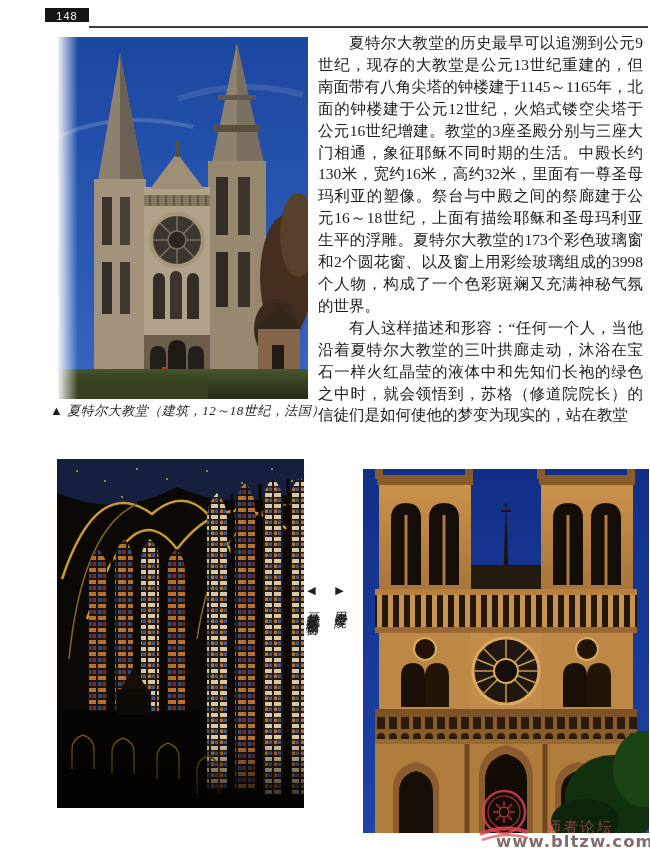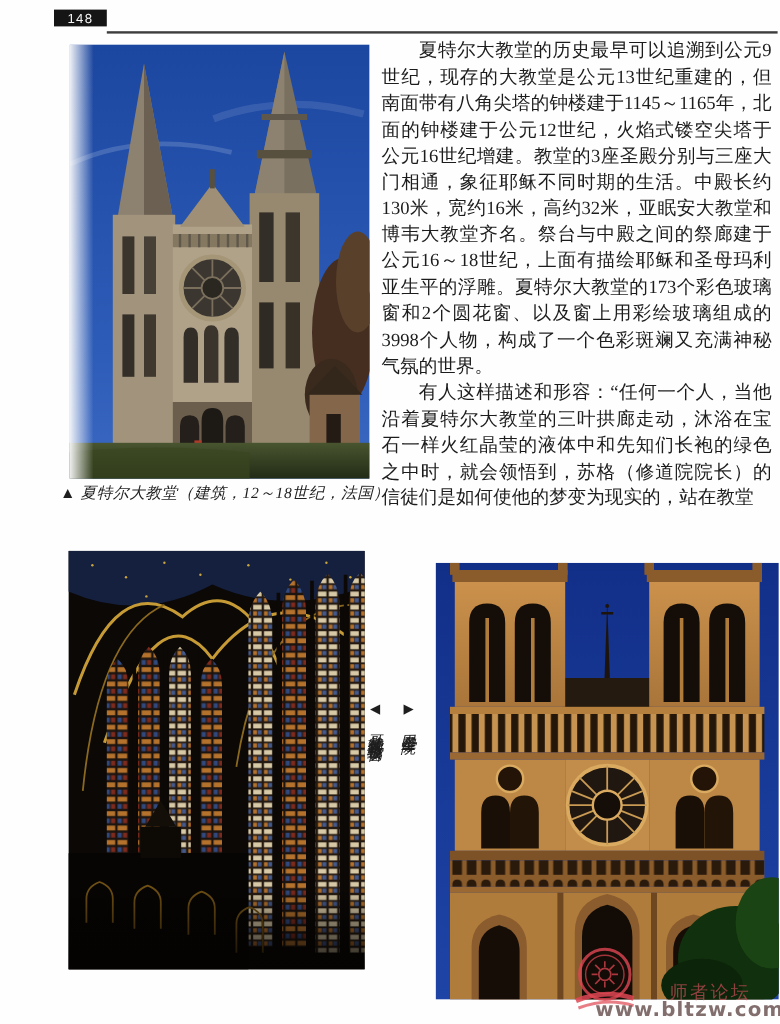--- a/index.html
+++ b/index.html
@@ -28,21 +28,21 @@
   .vcol .mk{font-style:normal;font-size:11px;letter-spacing:0;margin-bottom:5px;}
   
   .article{position:absolute;left:318px;top:32px;width:325px;color:#1c1c1c;
            font-size:15.5px;line-height:21.9px;text-align:justify;}
   .article p{margin:0;text-indent:2em;}
   
   .wm{position:absolute;left:438px;top:786px;width:212px;height:67px;pointer-events:none;}
   .wm-site{position:absolute;left:72px;top:-6px;font-family:"Liberation Sans","DejaVu Sans",sans-serif;
            font-weight:bold;font-size:44px;letter-spacing:2px;color:rgba(255,240,240,.10);
            -webkit-text-stroke:2px rgba(236,110,120,.85);white-space:nowrap;}
-  .wm-forum{position:absolute;left:120px;top:32px;font-size:15px;color:rgba(205,80,90,.68);
+  .wm-forum{position:absolute;left:108px;top:32px;font-size:15px;color:rgba(205,80,90,.68);
             letter-spacing:2px;white-space:nowrap;}
   .wm-url{position:absolute;left:58px;top:46px;font-family:"DejaVu Sans","Liberation Sans",sans-serif;
           font-weight:bold;font-size:16.5px;color:rgba(120,98,98,.92);letter-spacing:1px;}
   .wm-seal{position:absolute;left:40px;top:2px;}
 </style>
 </head>
 <body>
 
 <div class="page">
 
@@ -131,21 +131,21 @@
     <path d="M0,340 Q70,332 150,340 L150,362 L0,362 Z" fill="#39461f" opacity=".7"></path>
   </svg>
   <div class="edge-fade"></div>
 
   <div class="cap-chartres">
     <span style="font-style:normal;">▲</span>
     <span>夏特尔大教堂（建筑，12～18世纪，法国）</span>
   </div>
 
   <div class="article">
-    <p>夏特尔大教堂的历史最早可以追溯到公元9世纪，现存的大教堂是公元13世纪重建的，但南面带有八角尖塔的钟楼建于1145～1165年，北面的钟楼建于公元12世纪，火焰式镂空尖塔于公元16世纪增建。教堂的3座圣殿分别与三座大门相通，象征耶稣不同时期的生活。中殿长约130米，宽约16米，高约32米，亚眠安大教堂和博韦大教堂齐名。祭台与中殿之间的祭廊建于公元16～18世纪，上面有描绘耶稣和圣母玛利亚生平的浮雕。夏特尔大教堂的173个彩色玻璃窗和2个圆花窗、以及窗上用彩绘玻璃组成的3998个人物，构成了一个色彩斑斓又充满神秘气氛的世界。</p>
+    <p>夏特尔大教堂的历史最早可以追溯到公元9世纪，现存的大教堂是公元13世纪重建的，但南面带有八角尖塔的钟楼建于1145～1165年，北面的钟楼建于公元12世纪，火焰式镂空尖塔于公元16世纪增建。教堂的3座圣殿分别与三座大门相通，象征耶稣不同时期的生活。中殿长约130米，宽约16米，高约32米，里面有一尊圣母玛利亚的塑像。祭台与中殿之间的祭廊建于公元16～18世纪，上面有描绘耶稣和圣母玛利亚生平的浮雕。夏特尔大教堂的173个彩色玻璃窗和2个圆花窗、以及窗上用彩绘玻璃组成的3998个人物，构成了一个色彩斑斓又充满神秘气氛的世界。</p>
     <p>有人这样描述和形容：“任何一个人，当他沿着夏特尔大教堂的三叶拱廊走动，沐浴在宝石一样火红晶莹的液体中和先知们长袍的绿色之中时，就会领悟到，苏格（修道院院长）的信徒们是如何使他的梦变为现实的，站在教堂</p>
   </div>
 
   <svg class="photo photo-glass" width="247" height="349" viewBox="0 0 247 349">
     <defs>
       <pattern id="sg1" width="10" height="12" patternUnits="userSpaceOnUse">
         <rect width="10" height="12" fill="#1c1410"></rect>
         <rect x="1" y="1" width="8" height="4" fill="#b5722c"></rect>
         <rect x="1" y="7" width="3.5" height="4" fill="#30497e"></rect>
         <rect x="5.5" y="7" width="3.5" height="4" fill="#7e2a1c"></rect>

